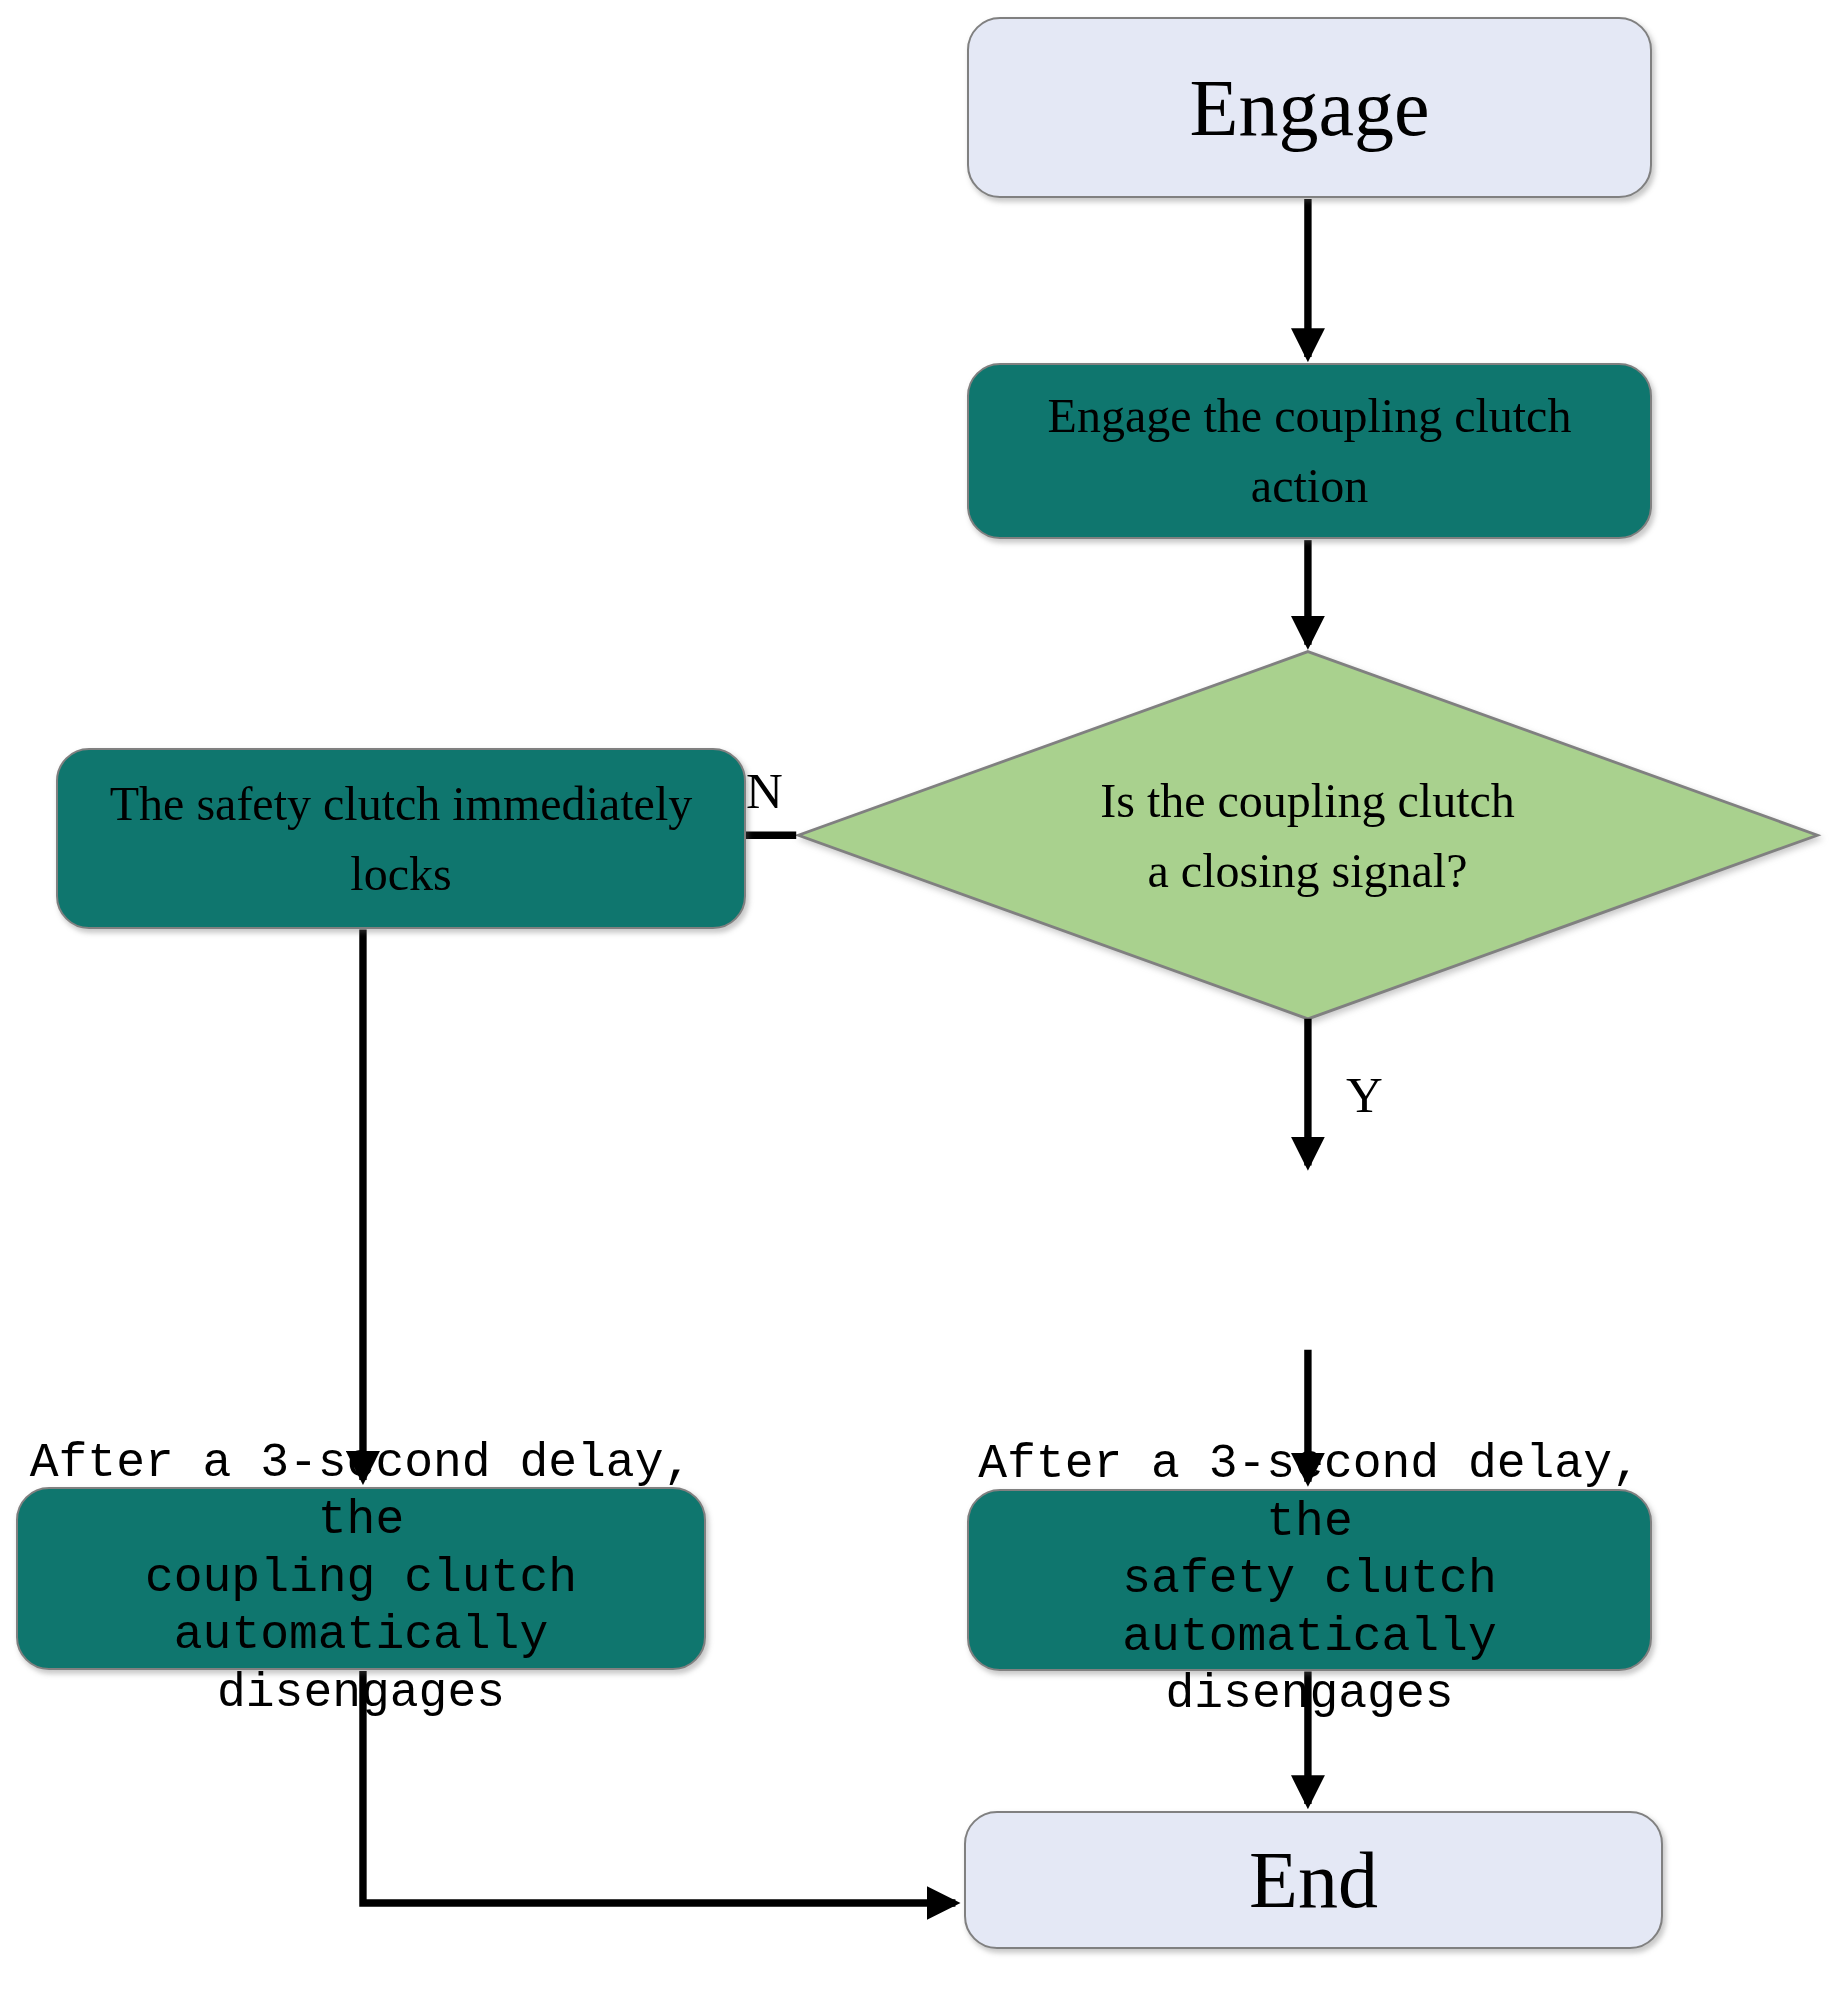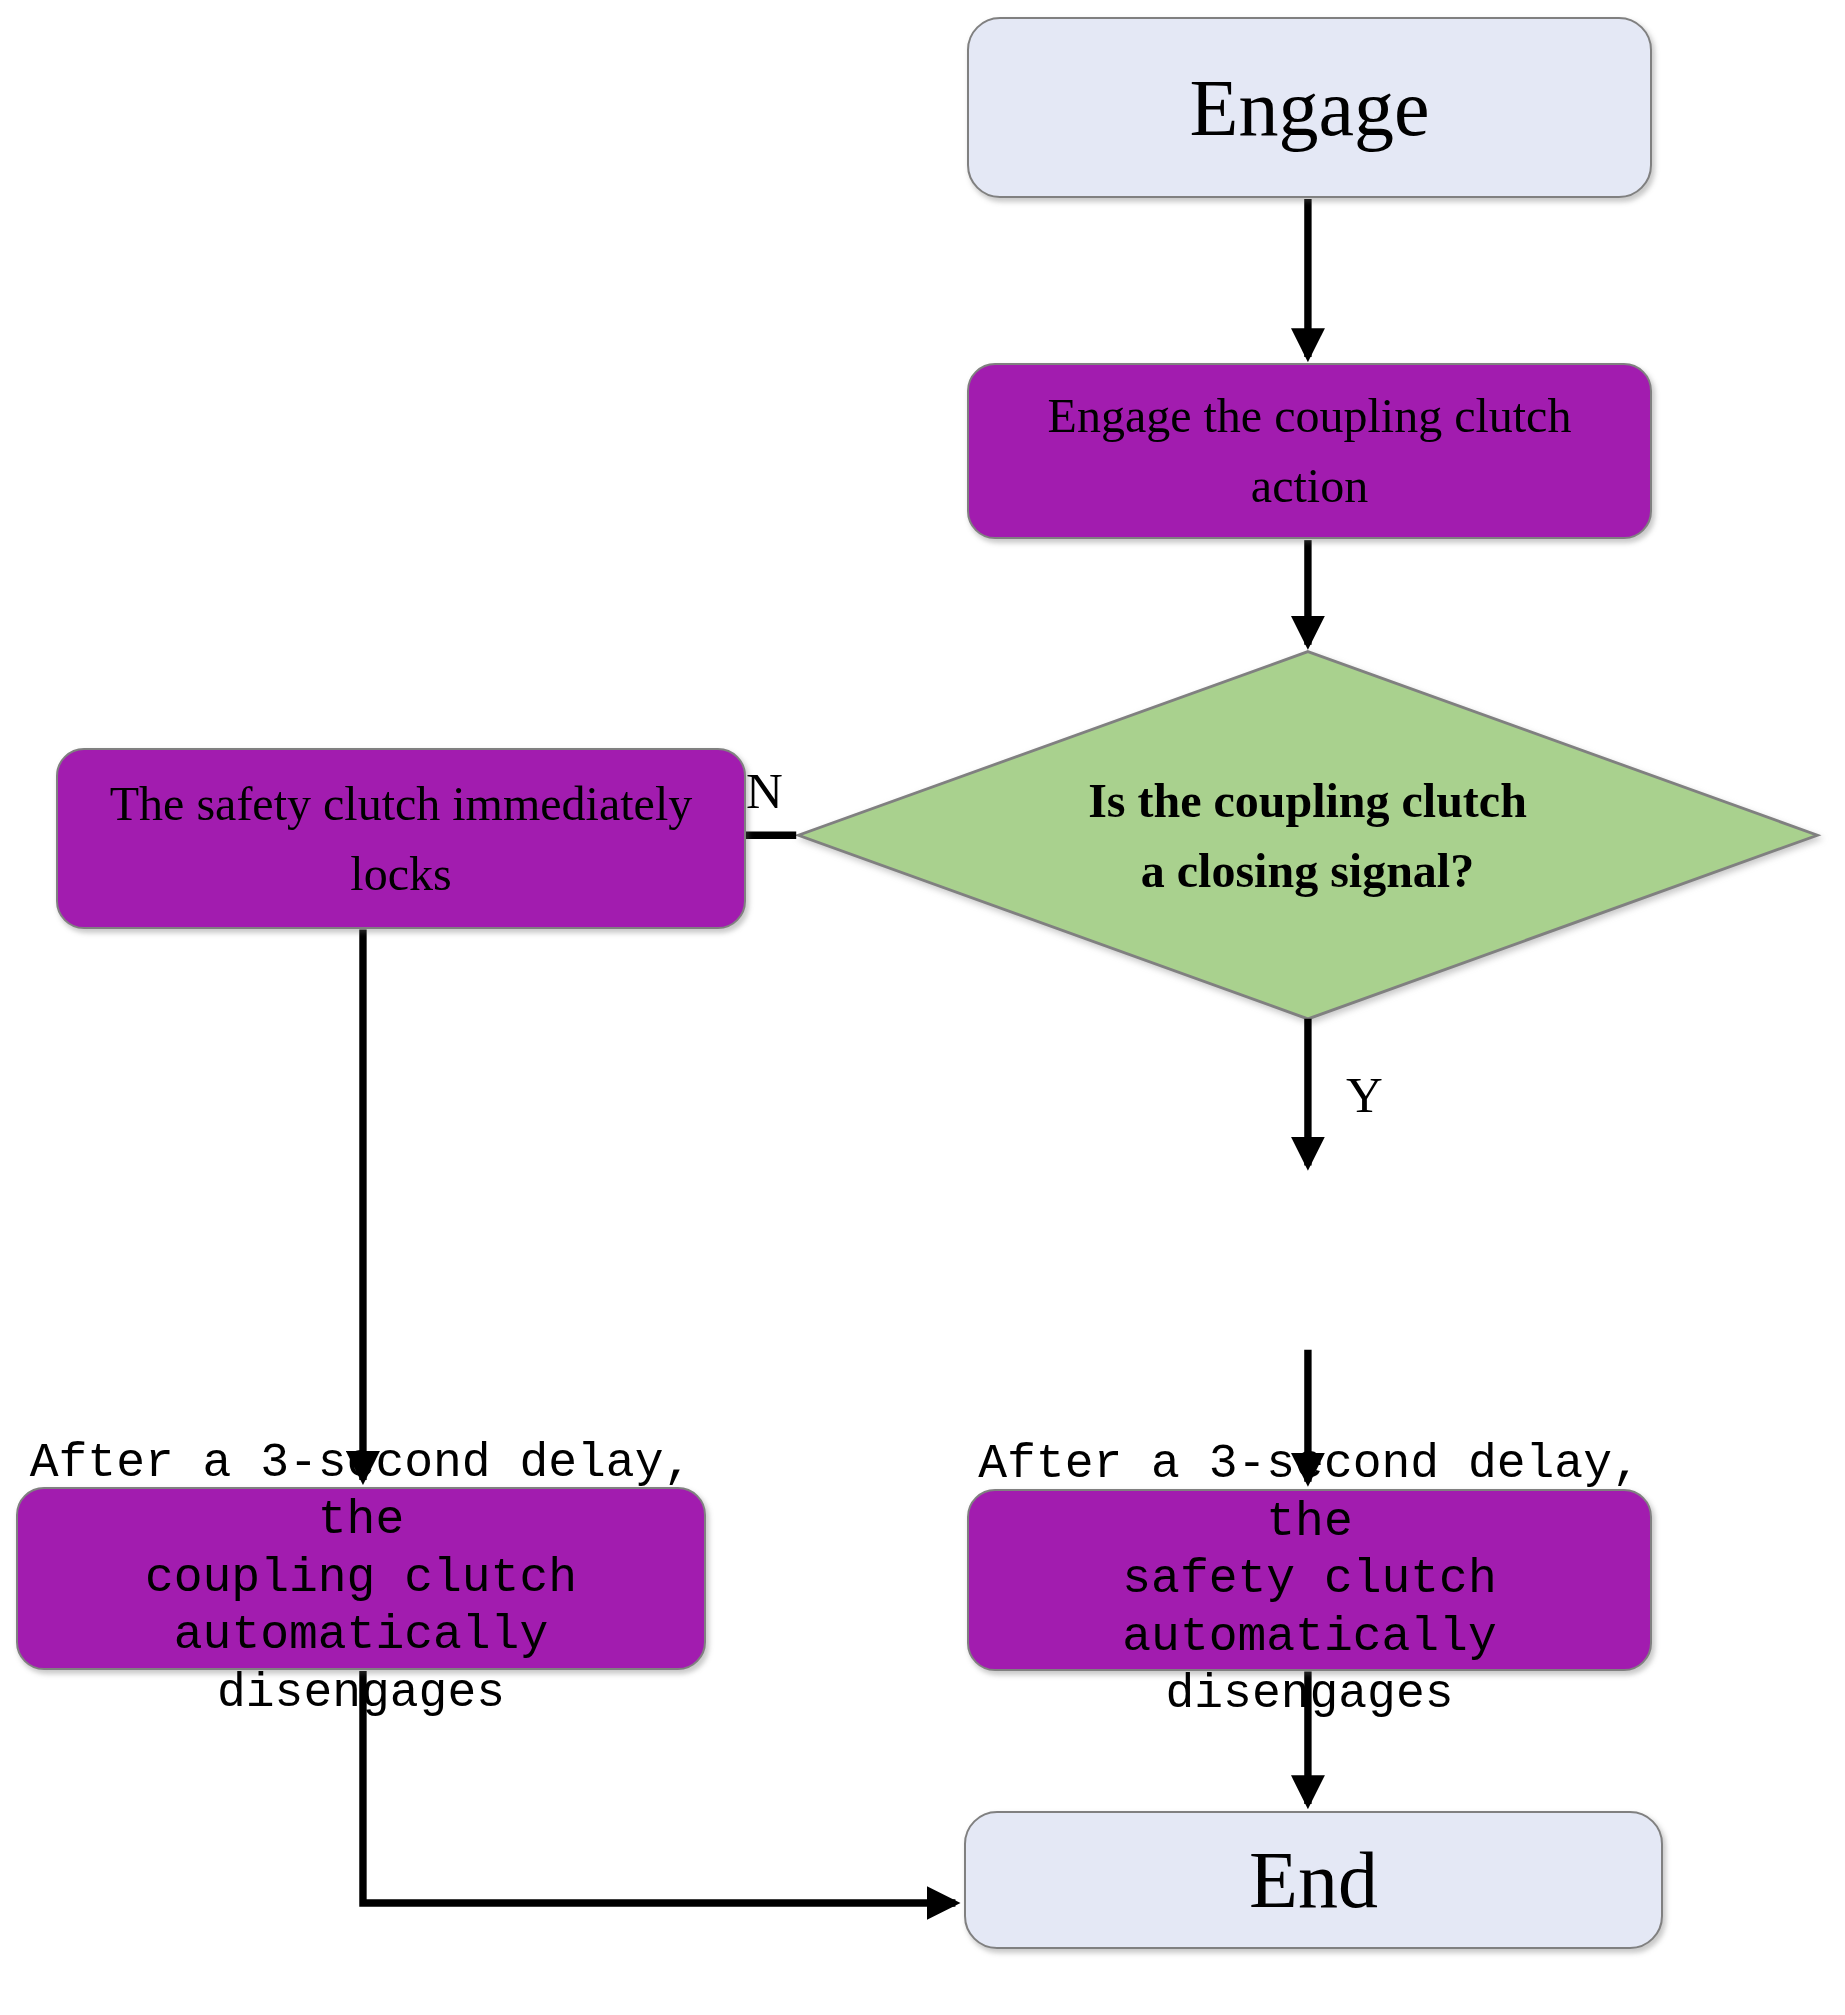--- a/index.html
+++ b/index.html
@@ -36,22 +36,21 @@
     font-size: 48px;
     line-height: 1.45;
     z-index: 2;
     box-shadow: 2.3px 3.4px 5.7px rgba(100,100,100,0.35);
   }
   .terminator {
     background: #E4E8F5;
     font-size: 80px;
   }
   .process {
-    background: #a21caf;
-    border-radius: 28px;
+    background: #0f766e;
   }
   .tight { line-height: 1.2; font-family: Liberation Mono, monospace; }
   .node-start   { left: 967px; top: 17px;   width: 685px; height: 181px; }
   .node-engage  { left: 967px; top: 363px;  width: 685px; height: 176px; }
   .node-safety-locks { left: 16px; top: 748px; width: 690px; height: 181px; margin-left: 40px; }
   .node-coupling-closes { left: 967px; top: 1172px; width: 685px; height: 176px; }
   .node-coupling-disengages { left: 16px;  top: 1487px; width: 690px; height: 183px; }
   .node-safety-disengages   { left: 967px; top: 1489px; width: 685px; height: 182px; }
   .node-end     { left: 964px; top: 1811px; width: 699px; height: 138px; }
   .decision-label {
@@ -59,21 +58,20 @@
     left: 1063px; top: 728px;
     width: 489px; height: 216px;
     display: flex;
     align-items: center;
     justify-content: center;
     text-align: center;
     white-space: pre-line;
     font-size: 48px;
     line-height: 1.45;
     z-index: 2;
-    font-weight: bold;
   }
   .edge-label {
     position: absolute;
     width: 85px; height: 68px;
     display: flex;
     align-items: center;
     justify-content: center;
     font-size: 51px;
     z-index: 2;
   }

